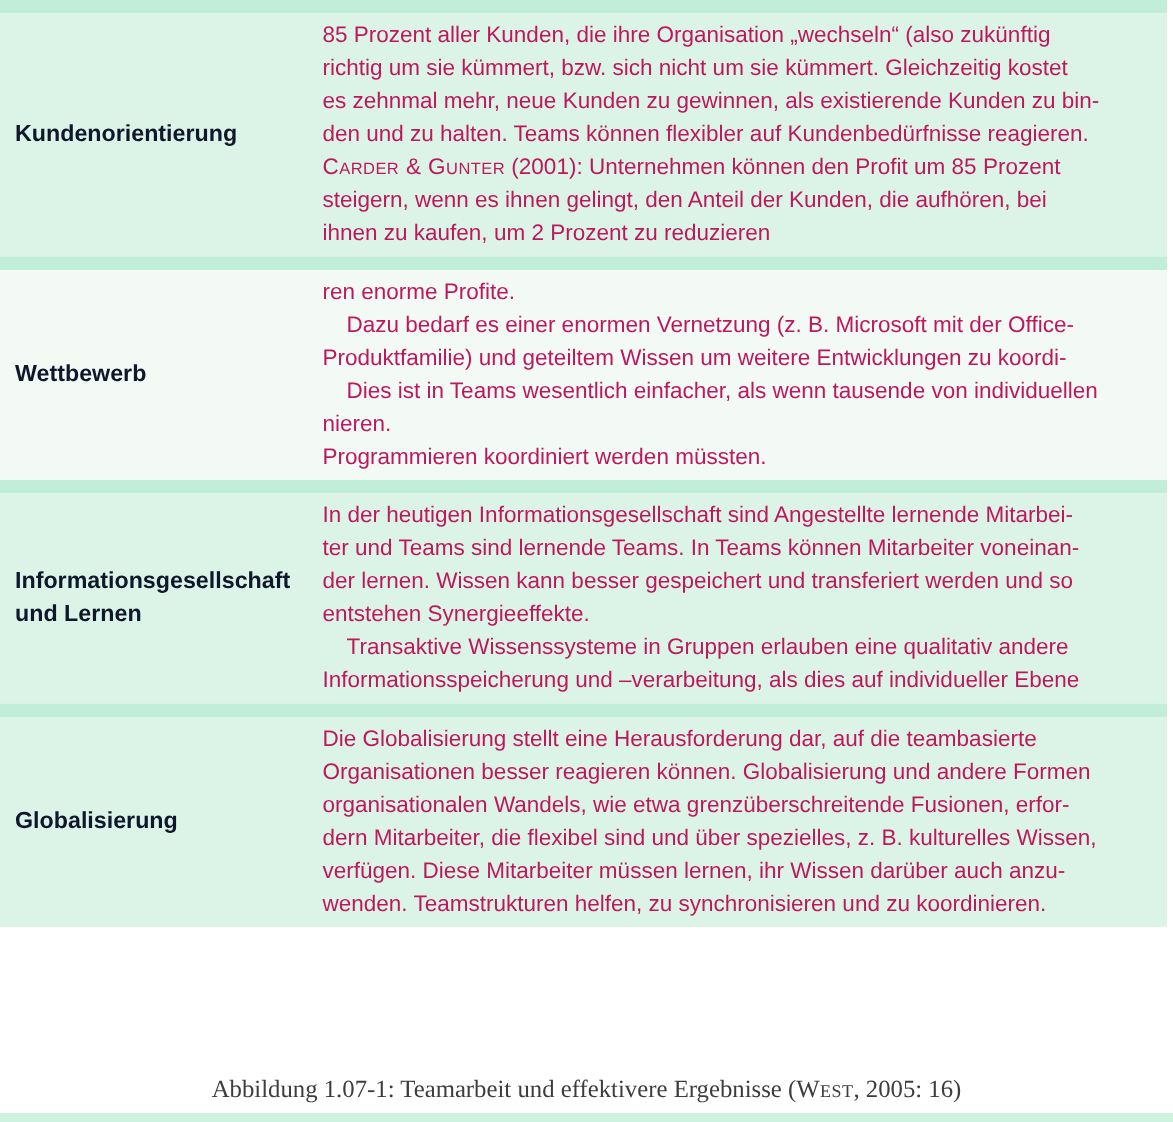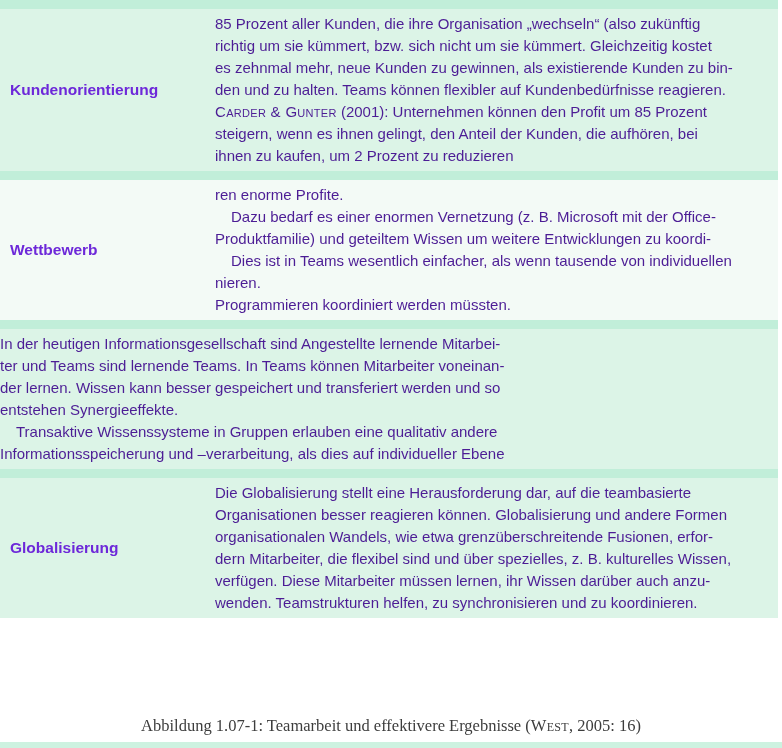--- a/index.html
+++ b/index.html
@@ -28,29 +28,29 @@
   }
   .label-cell{
     width:197px;
     padding:4px 8px 4px 10px;
     display:flex;
     flex-direction:column;
     justify-content:center;
     font-weight:bold;
     font-size:15.5px;
     line-height:22px;
-    color:#6d28d9;
+    color:#0f172a;
     box-sizing:content-box;
   }
   .content-cell{
     flex:1;
     padding:4px 4px 4px 0;
     font-size:15px;
     line-height:22px;
-    color:#4c1d95;
+    color:#be185d;
   }
   .line{
     white-space:nowrap;
   }
   .line.ind{
     padding-left:16px;
   }
   .sc{
     font-variant:small-caps;
     letter-spacing:0.3px;
@@ -96,20 +96,21 @@
           <div class="line"><span>ren enorme Profite.</span></div>
           <div class="line ind"><span>Dazu bedarf es einer enormen Vernetzung (z. B. Microsoft mit der Office-</span></div>
           <div class="line"><span>Produktfamilie) und geteiltem Wissen um weitere Entwicklungen zu koordi-</span></div>
           <div class="line ind"><span>Dies ist in Teams wesentlich einfacher, als wenn tausende von individuellen</span></div>
           <div class="line"><span>nieren.</span></div>
           <div class="line"><span>Programmieren koordiniert werden müssten.</span></div>
         </div>
       </div>
       <div class="band" style="background: rgb(193, 238, 217);"></div>
       <div class="trow" style="background: rgb(220, 244, 231);">
+        <div class="label-cell">Informationsgesellschaft und Lernen</div>
         <div class="content-cell">
           <div class="line"><span>In der heutigen Informationsgesellschaft sind Angestellte lernende Mitarbei-</span></div>
           <div class="line"><span>ter und Teams sind lernende Teams. In Teams können Mitarbeiter voneinan-</span></div>
           <div class="line"><span>der lernen. Wissen kann besser gespeichert und transferiert werden und so</span></div>
           <div class="line"><span>entstehen Synergieeffekte.</span></div>
           <div class="line ind"><span>Transaktive Wissenssysteme in Gruppen erlauben eine qualitativ andere</span></div>
           <div class="line"><span>Informationsspeicherung und –verarbeitung, als dies auf individueller Ebene</span></div>
         </div>
       </div>
       <div class="band" style="background: rgb(193, 238, 217);"></div>

